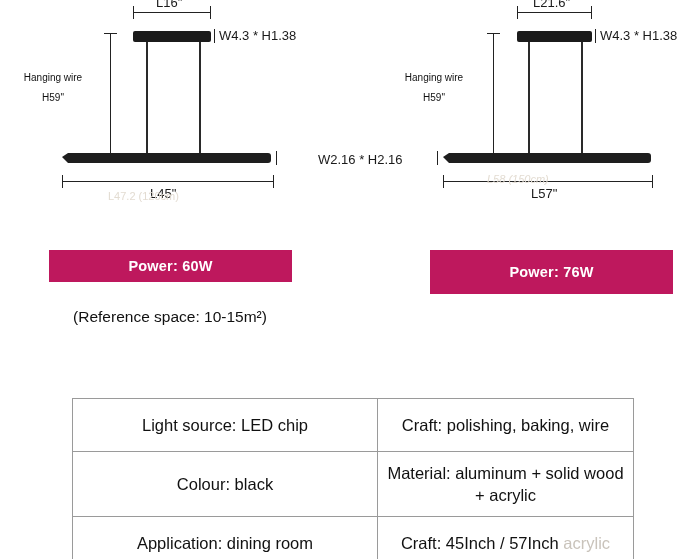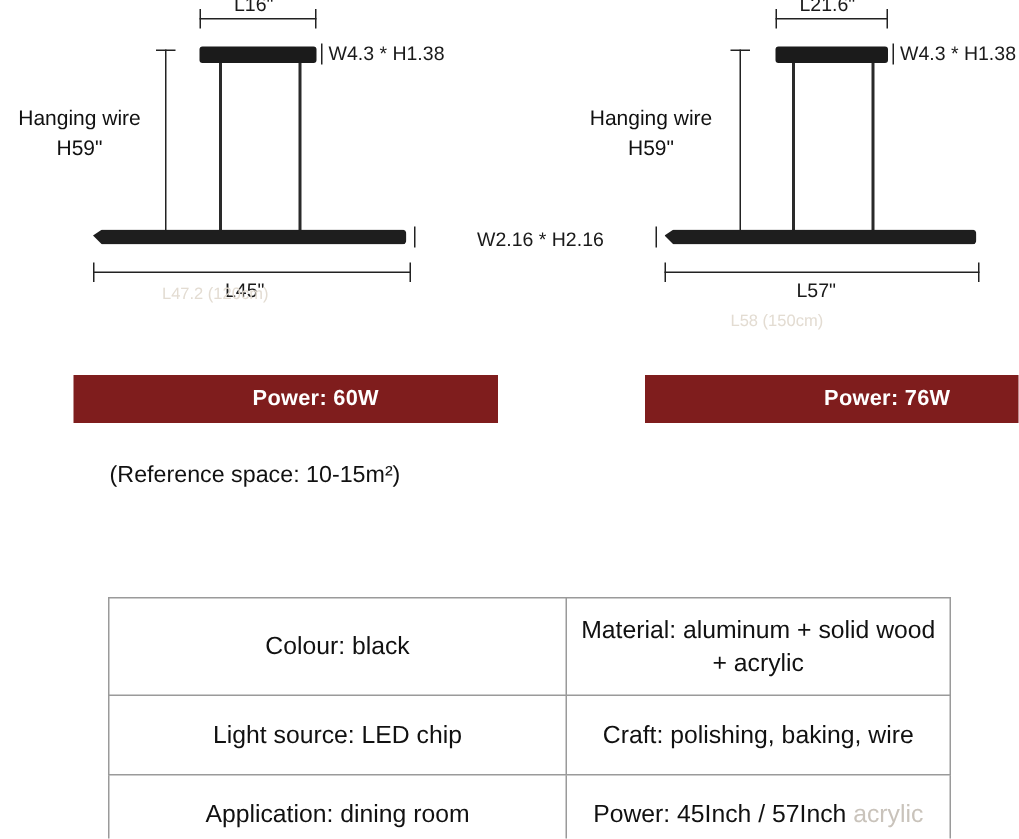--- a/index.html
+++ b/index.html
@@ -63,47 +63,46 @@
   }
 
   .dim-label {
     position: absolute;
     font-size: 13px;
     color: #1a1a1a;
     white-space: nowrap;
   }
   .side-label {
     position: absolute;
-    font-size: 14px;
+    font-size: 10px;
     color: #111;
     white-space: nowrap;
     line-height: 20px;
     text-align: center;
   }
 
   
   .ghost {
     position: absolute;
     color: #e3dcd2;
     font-size: 11px;
     white-space: nowrap;
   }
 
   
   .power-bar {
     position: absolute;
-    background: #7f1d1d;
+    background: #be185d;
     color: #ffffff;
     font-size: 14.5px;
     font-weight: bold;
     display: flex;
     align-items: center;
     justify-content: center;
     letter-spacing: 0.2px;
-    padding-left: 40px;
   }
   .ref-space {
     position: absolute;
     font-size: 15.5px;
     color: #111;
     text-align: center;
     white-space: nowrap;
   }
 
   
@@ -197,38 +196,38 @@
        clip-path: polygon(0 40%, 6px 0, 100% 0, 100% 100%, 6px 100%);"></div>
 
   <div class="tick" style="left:437px; top:151px; height:14px;"></div>
   <div class="dim-label" style="left:318px; top:152px;">W2.16 * H2.16</div>
 
   <div class="dimline" style="left:443px; top:181px; width:210px;"></div>
   <div class="tick" style="left:443px; top:175px; height:13px;"></div>
   <div class="tick" style="left:652px; top:175px; height:13px;"></div>
   <div class="dim-label" style="left:531px; top:186px;">L57"</div>
 
-  <div class="ghost" style="left:487px; top:208px;">L58 (150cm)</div>
-
-  <div class="power-bar" style="left:430px; top:250px; width:243px; height:32px;">Power: 76W</div>
+  <div class="ghost" style="left:487px; top:173px;font-style:italic;">L58 (150cm)</div>
+
+  <div class="power-bar" style="left:430px; top:250px; width:243px; height:44px;">Power: 76W</div>
 
 
   <table class="spec-table">
     <tbody>
         <tr>
+      <td class="left-cell">Light source: LED chip</td>
+      <td class="right-cell">Craft: polishing, baking, wire</td>
+    </tr>
+    <tr>
       <td class="left-cell">Colour: black</td>
       <td class="right-cell">Material: aluminum + solid wood + acrylic</td>
     </tr>
     <tr>
-      <td class="left-cell">Light source: LED chip</td>
-      <td class="right-cell">Craft: polishing, baking, wire</td>
-    </tr>
-    <tr>
       <td class="left-cell">Application: dining room</td>
       <td class="right-cell">
-        <span>Power:  45Inch / 57Inch</span>
+        <span>Craft:  45Inch / 57Inch</span>
         <span class="size-note">acrylic</span>
       </td>
     </tr>
   </tbody>
     </table>
 
 </div>
 
 </body></html>

